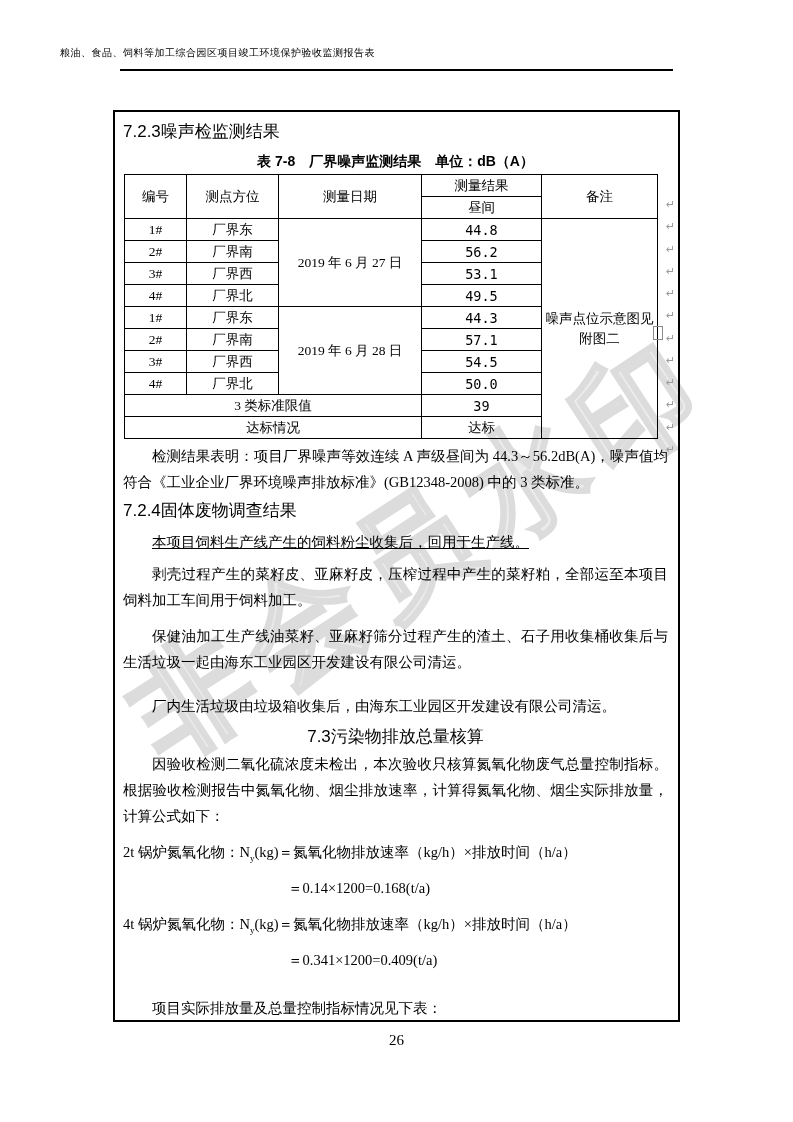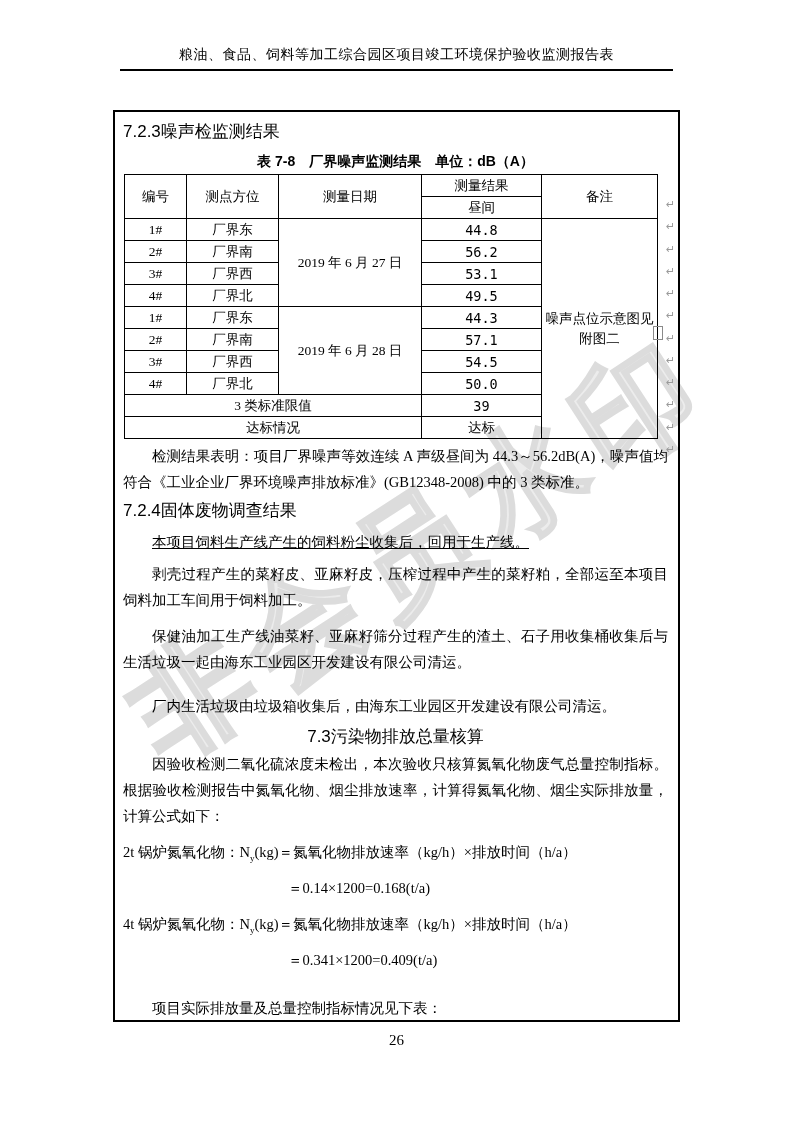--- a/index.html
+++ b/index.html
@@ -3,22 +3,22 @@
 <meta charset="utf-8">
 <style>
   * { margin:0; padding:0; box-sizing:border-box; }
   html,body { background:#f0f0f0; }
   .page {
     position:relative; width:793px; height:1122px; background:#ffffff;
     font-family:"Liberation Serif", serif; color:#000; overflow:hidden;
     margin:0 auto;
   }
   
-  .doc-header { position:absolute; top:46px; left:60px; width:673px; text-align:center;
-    font-size:14px; letter-spacing:0.5px; }
+  .doc-header { position:absolute; top:46px; left:60px; width:673px; text-align:left;
+    font-size:10px; letter-spacing:0.5px; }
   .doc-header-rule { position:absolute; top:69px; left:120px; width:553px; border-top:2px solid #000; }
   
   .watermark {
     position:absolute; top:470px; left:70px; width:700px; text-align:center;
     font-size:118px; font-weight:bold; letter-spacing:14px; white-space:nowrap;
     color:#ececec; -webkit-text-stroke:3px #dcdcdc;
     transform:rotate(-33deg); z-index:0; pointer-events:none;
     font-family:"Liberation Sans", sans-serif;
   }
   

